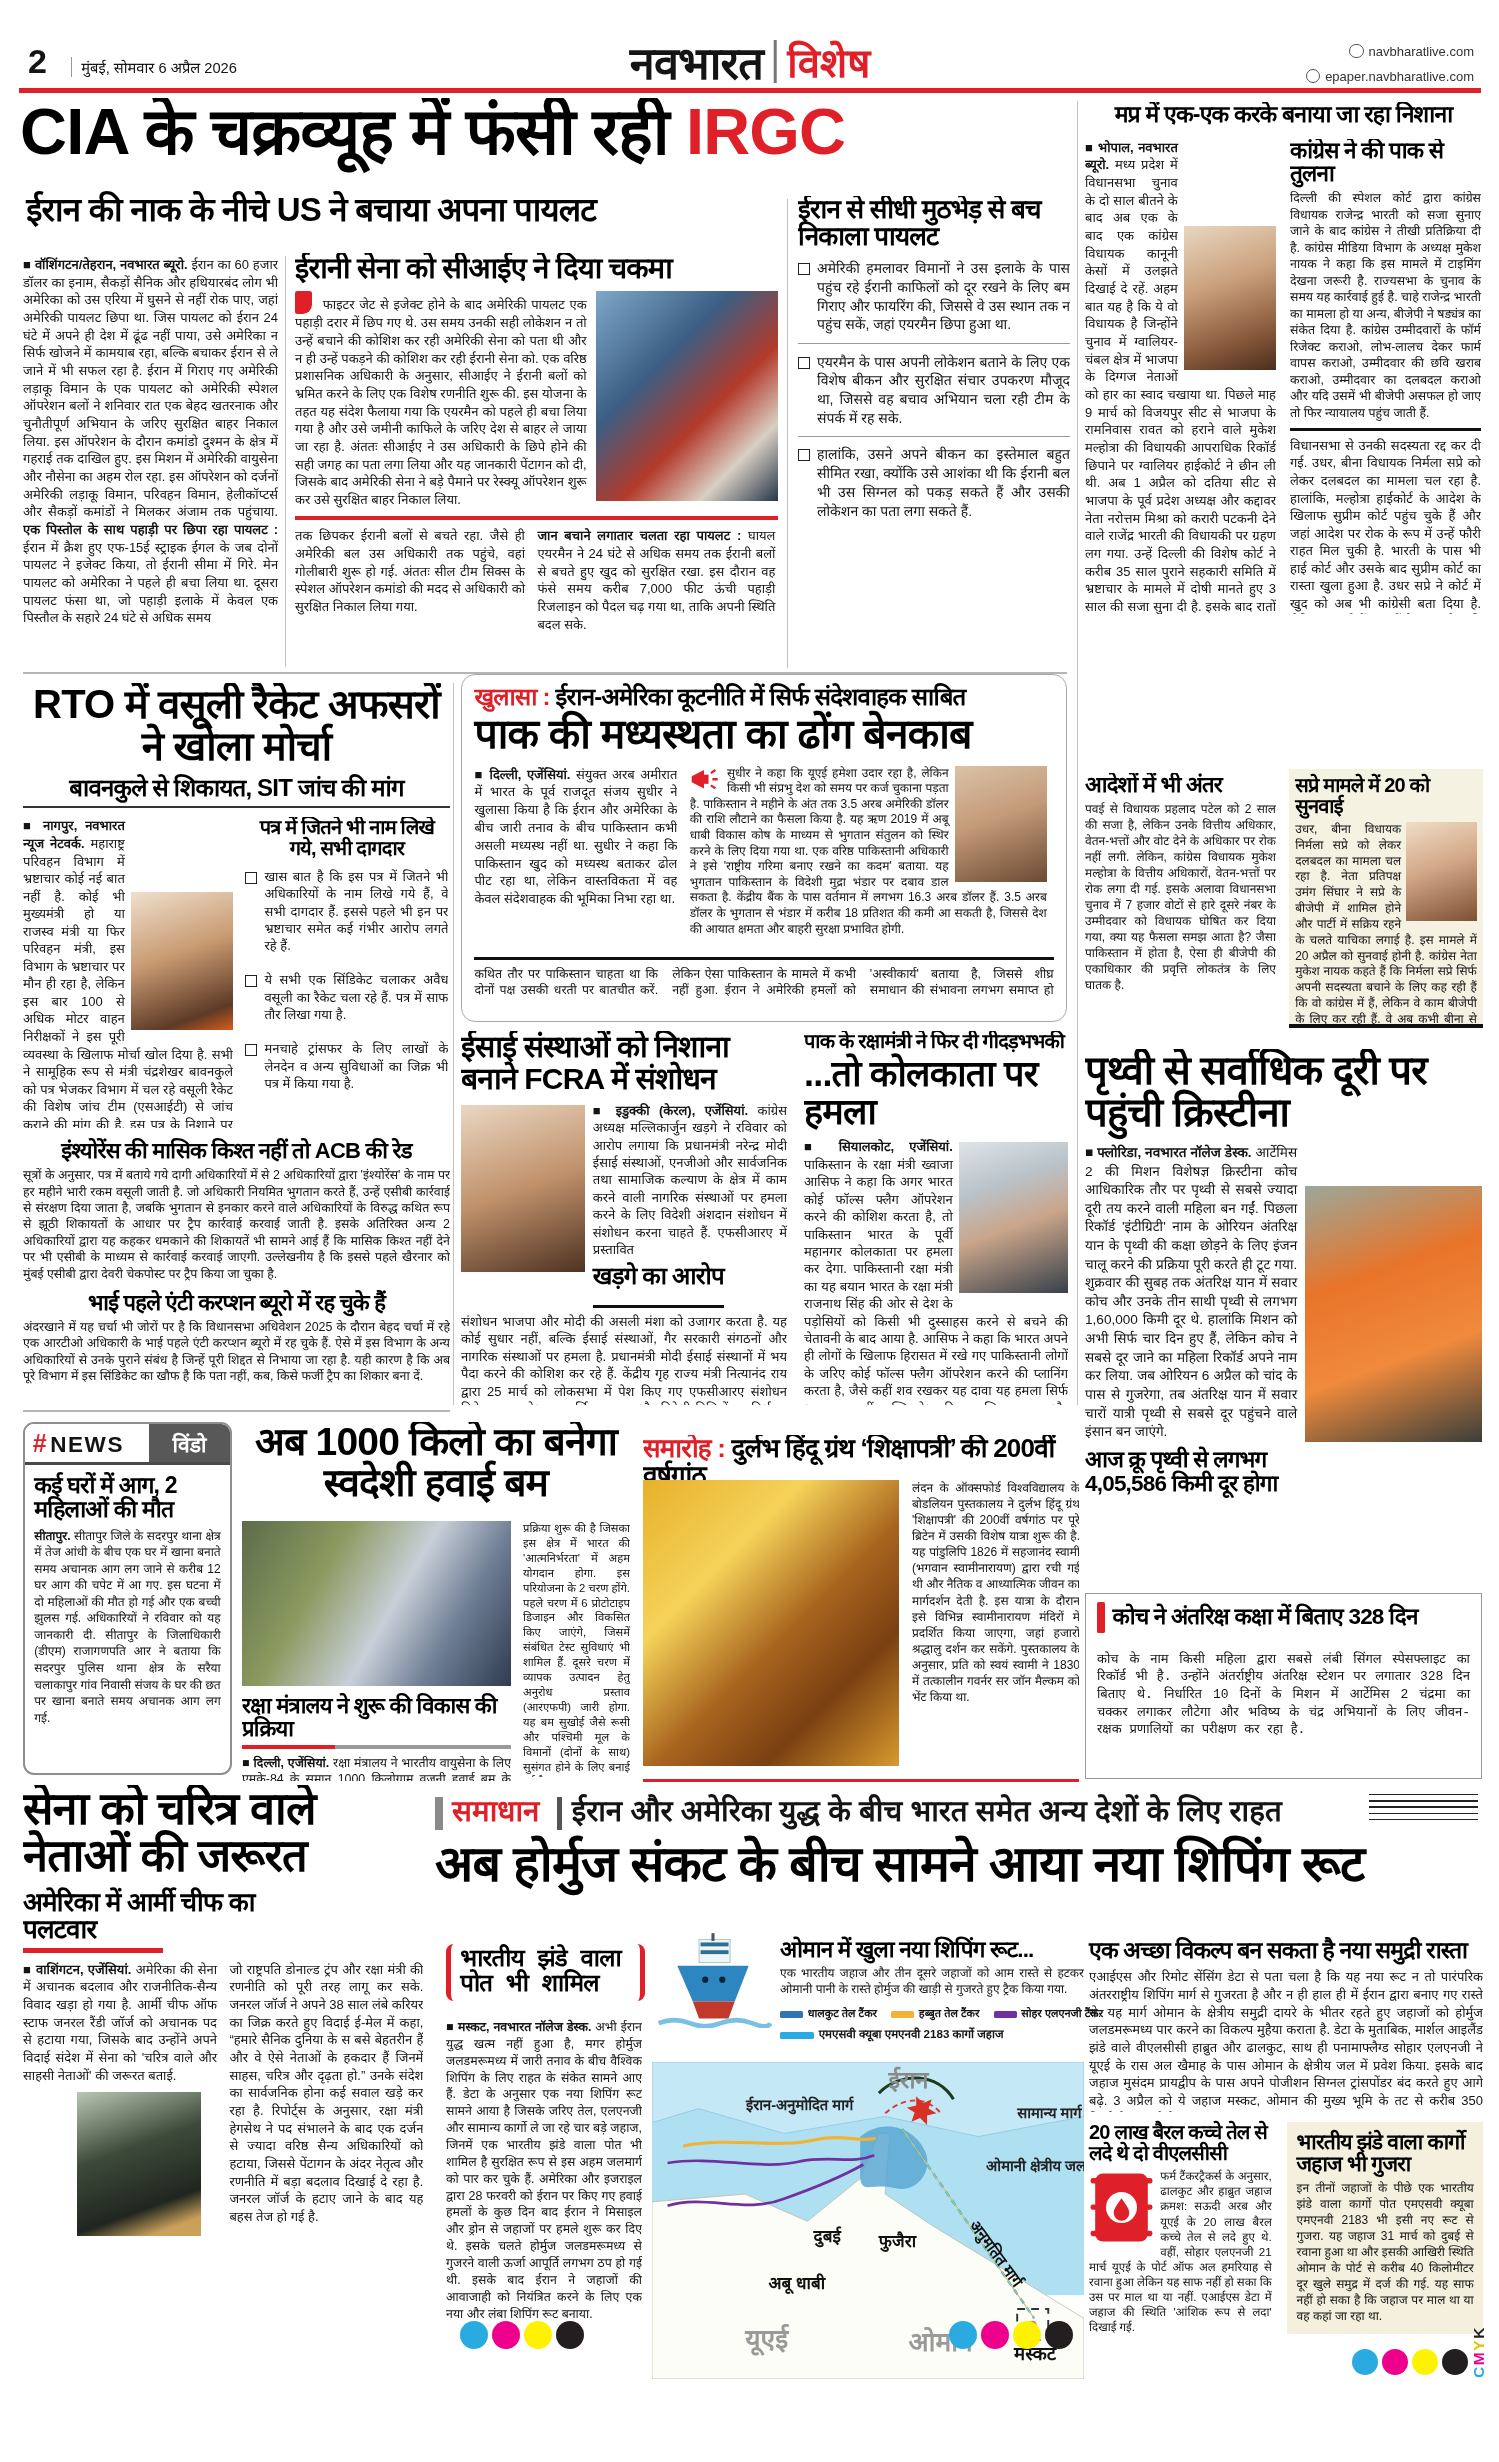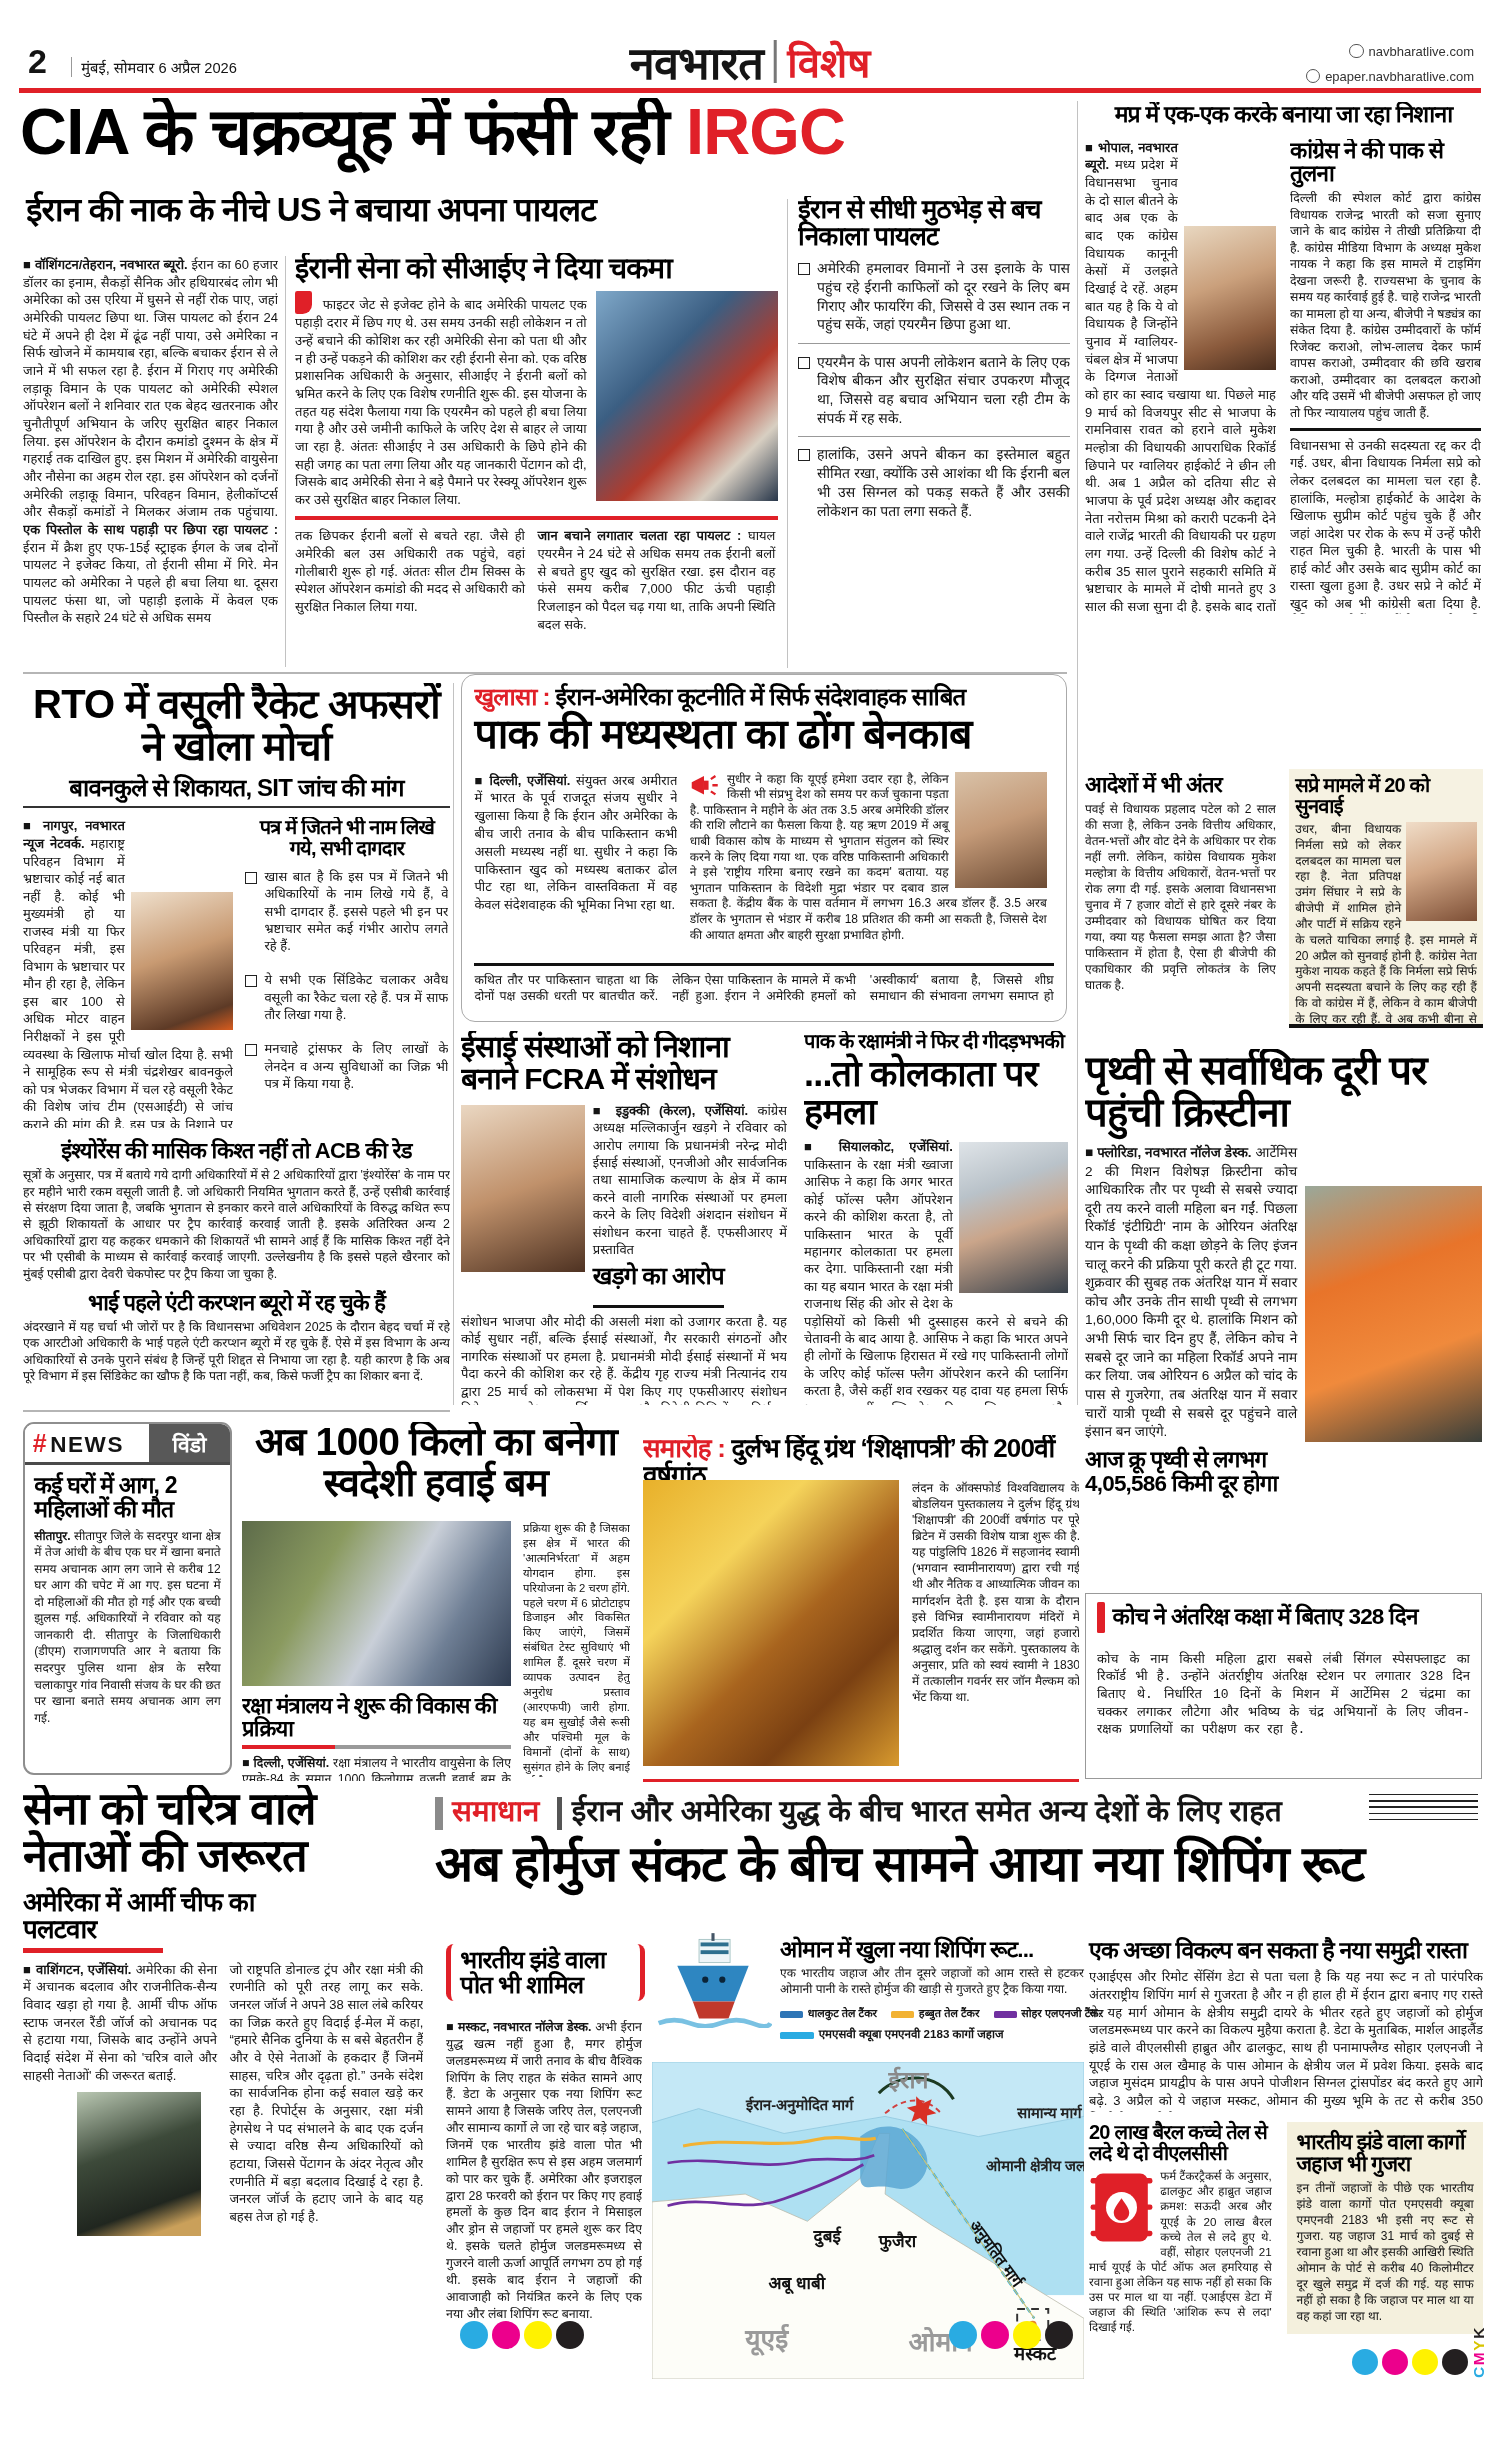--- a/index.html
+++ b/index.html
@@ -146,21 +146,21 @@
   <div class="j" style="font-size:12.4px;line-height:1.32;margin-top:4.7px;">अंदरखाने में यह चर्चा भी जोरों पर है कि विधानसभा अधिवेशन 2025 के दौरान बेहद चर्चा में रहे एक आरटीओ अधिकारी के भाई पहले एंटी करप्शन ब्यूरो में रह चुके हैं. ऐसे में इस विभाग के अन्य अधिकारियों से उनके पुराने संबंध है जिन्हें पूरी शिद्दत से निभाया जा रहा है. यही कारण है कि अब पूरे विभाग में इस सिंडिकेट का खौफ है कि पता नहीं, कब, किसे फर्जी ट्रैप का शिकार बना दें.</div>
 </div>
 <div class="hrr" style="left:23px;top:1410px;width:427px;height:2.3px;"></div>
 <div class="vr" style="left:453px;top:683px;height:722px;"></div>
 
 <div class="abs art" style="left:461px;top:674px;width:606px;height:348px;border:1.6px solid #aaa;border-radius:14px;padding:9.3px 12.4px;box-sizing:border-box;">
   <div class="hl" style="font-size:24px;">
     <span class="red">खुलासा :</span> <span>ईरान-अमेरिका कूटनीति में सिर्फ संदेशवाहक साबित</span>
   </div>
   <div class="hl" style="font-size:41px;margin-top:3.1px;">पाक की मध्यस्थता का ढोंग बेनकाब</div>
-  <div style="display:flex;gap:12.4px;margin-top:16px;">
+  <div style="display:flex;gap:12.4px;margin-top:10px;">
     <div class="j" style="width:203px;font-size:13px;line-height:1.37;height:185px;overflow:hidden;">
       <span class="b">■ दिल्ली, एजेंसियां.</span> <span>संयुक्त अरब अमीरात में भारत के पूर्व राजदूत संजय सुधीर ने खुलासा किया है कि ईरान और अमेरिका के बीच जारी तनाव के बीच पाकिस्तान कभी असली मध्यस्थ नहीं था. सुधीर ने कहा कि पाकिस्तान खुद को मध्यस्थ बताकर ढोल पीट रहा था, लेकिन वास्तविकता में वह केवल संदेशवाहक की भूमिका निभा रहा था.</span>
     </div>
     <div style="width:357px;height:185px;overflow:hidden;font-size:12px;line-height:1.3;" class="j">
       <svg width="31" height="26" viewBox="0 0 40 34" style="float:left;margin:1.6px 6.2px 1.6px 0;">
           <polygon points="2,12 18,4 18,28 2,20" fill="#e02028"></polygon>
           <rect x="18" y="10" width="6" height="12" fill="#e02028"></rect>
           <path d="M27 8 L33 4 M29 16 L36 16 M27 24 L33 28" stroke="#e02028" stroke-width="3"></path>
         </svg>
       <span class="facep" style="float:right;width:92px;height:116px;margin:0 0 4.7px 6.2px;background:linear-gradient(160deg,#e9d6bf 0%,#c59a74 45%,#503категор,#503424 100%);"></span>
@@ -268,21 +268,21 @@
   </div>
   <div class="abs" style="right:4.7px;top:0;width:109px;">
     <div style="height:1.6px;background:#222;margin:4.7px 0;"></div>
       <div style="height:1.6px;background:#222;margin:4.7px 0;"></div>
       <div style="height:1.6px;background:#222;margin:4.7px 0;"></div>
       <div style="height:1.6px;background:#222;margin:4.7px 0;"></div>
       <div style="height:1.6px;background:#222;margin:4.7px 0;"></div>
   </div>
   <div class="hl" style="font-size:50px;margin-top:7.8px;">अब होर्मुज संकट के बीच सामने आया नया शिपिंग रूट</div>
 
-  <div class="abs" style="left:11px;top:155px;width:199px;border-left:5.4px solid #e02028;border-right:5.4px solid #e02028;border-radius:7.8px;padding:3.1px 9.3px;box-sizing:border-box;">
+  <div class="abs" style="left:11px;top:155px;width:199px;border-left:5.4px solid #e02028;border-right:5.4px solid #e02028;border-radius:7.8px;padding:3.1px 9.3px;box-sizing:border-box;font-family:Liberation Mono, monospace;">
     <div class="hl" style="font-size:24px;">भारतीय झंडे वाला पोत भी शामिल</div>
   </div>
 
   <svg class="abs" style="left:219px;top:144px;" width="118" height="95" viewBox="0 0 152 122">
     <rect x="58" y="8" width="40" height="30" fill="#eef5f8" stroke="#9bb"></rect>
     <rect x="60" y="12" width="36" height="5" fill="#2e6f8e"></rect>
       <rect x="60" y="22" width="36" height="5" fill="#2e6f8e"></rect>
     <rect x="74" y="0" width="4" height="10" fill="#456"></rect>
     <path d="M30 42 L122 42 L104 88 L50 88 Z" fill="#2e86c1"></path>
     <path d="M50 88 L104 88 L96 110 L58 110 Z" fill="#c0392b"></path>

